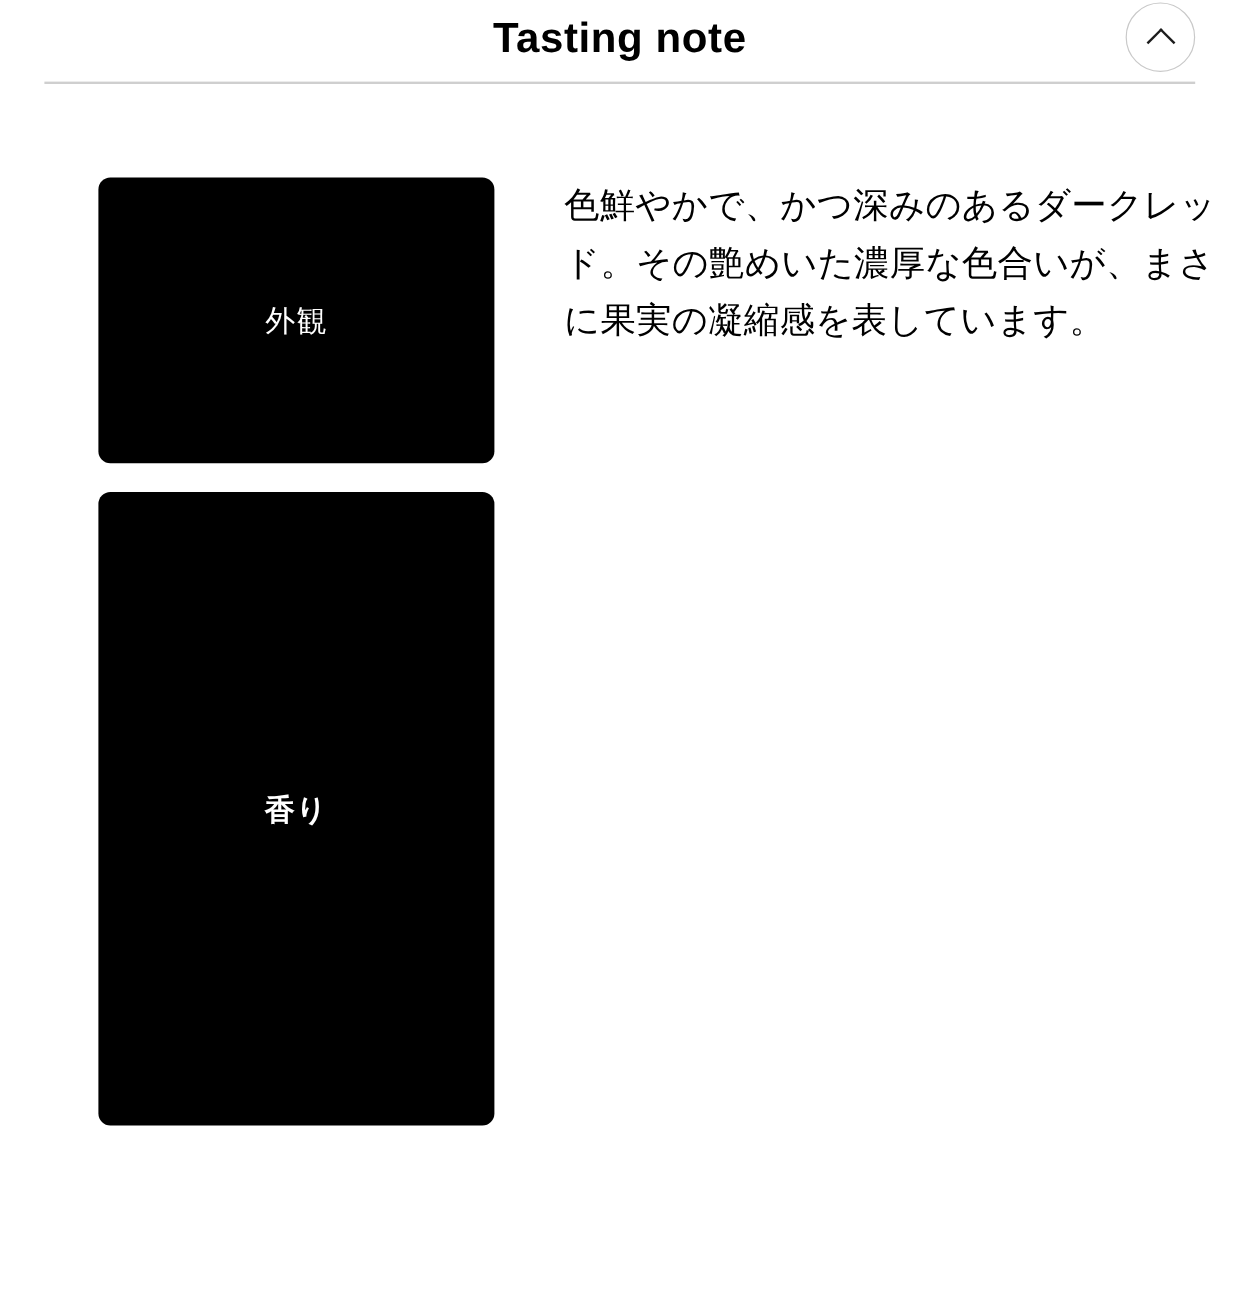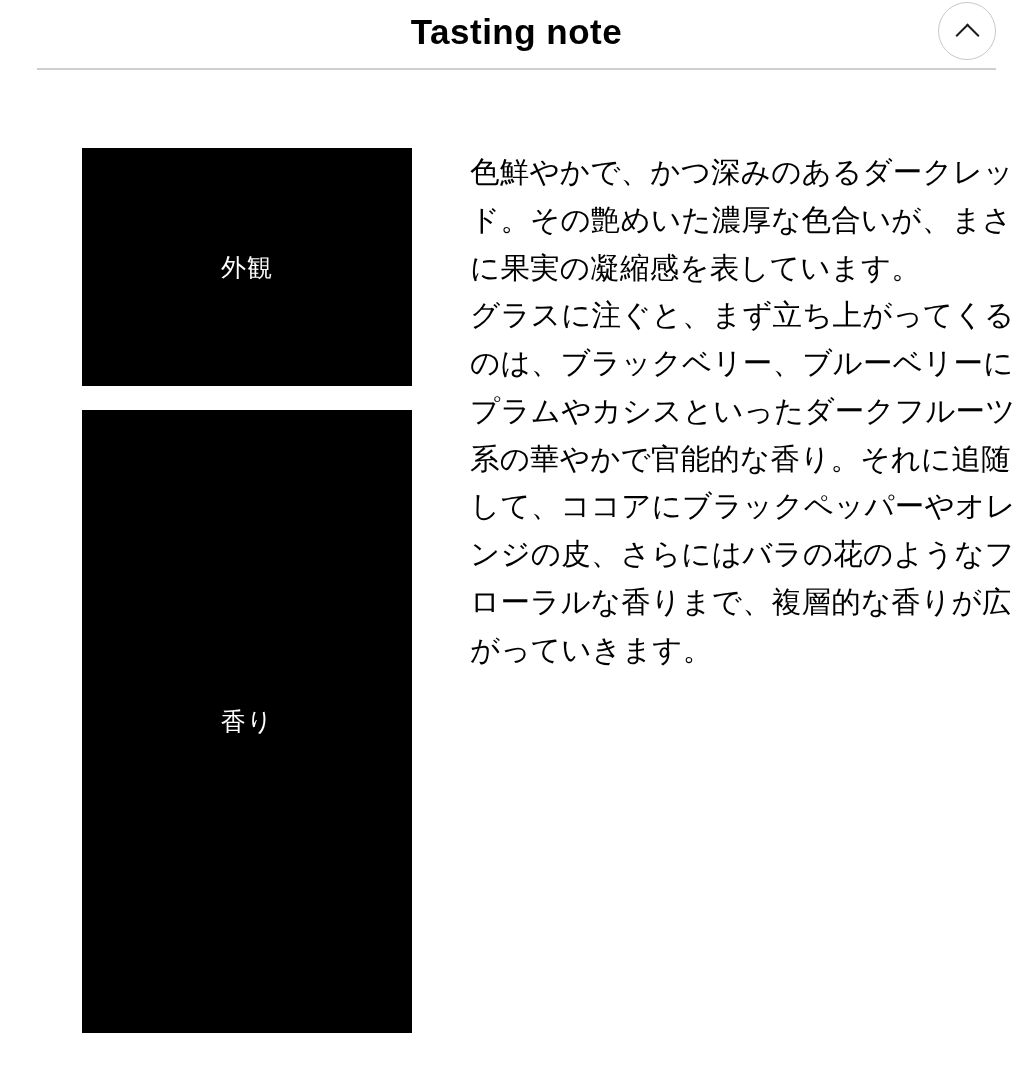--- a/index.html
+++ b/index.html
@@ -82,27 +82,29 @@
     padding-left: 82px;
   }
   .media-block {
     background: #000000;
     color: #ffffff;
     display: flex;
     align-items: center;
     justify-content: center;
     font-size: 25px;
     letter-spacing: 1px;
+    border-radius: 10px;
   }
   .media-block.appearance {
     height: 238px;
     margin-bottom: 24px;
   }
   .media-block.aroma {
-    height: 623px;
+    height: 528px;
+    font-weight: bold;
   }
   .media-label {
     font-family: "Liberation Sans", "DejaVu Sans", sans-serif;
   }
 
   .text-column {
     flex: 1 1 auto;
     padding-left: 58px;
   }
   .tasting-paragraph {
@@ -135,16 +137,15 @@
     <div class="media-block appearance">
       <span class="media-label">外観</span>
     </div>
     <div class="media-block aroma">
       <span class="media-label">香り</span>
     </div>
   </div>
 
   <div class="text-column">
     <p class="tasting-paragraph">色鮮やかで、かつ深みのあるダークレッド。その艶めいた濃厚な色合いが、まさに果実の凝縮感を表しています。</p>
-    <p class="tasting-paragraph">グラスに注ぐと、まず立ち上がってくるのは、ブラックベリー、ブルーベリーにプラムやカシスといったダークフルーツ系の華やかで官能的な香り。それに追随して、ココアにブラックペッパーやオレンジの皮、さらにはバラの花のようなフローラルな香りまで、複層的な香りが広がっていきます。</p>
   </div>
 
 </div>
 
 </body></html>

